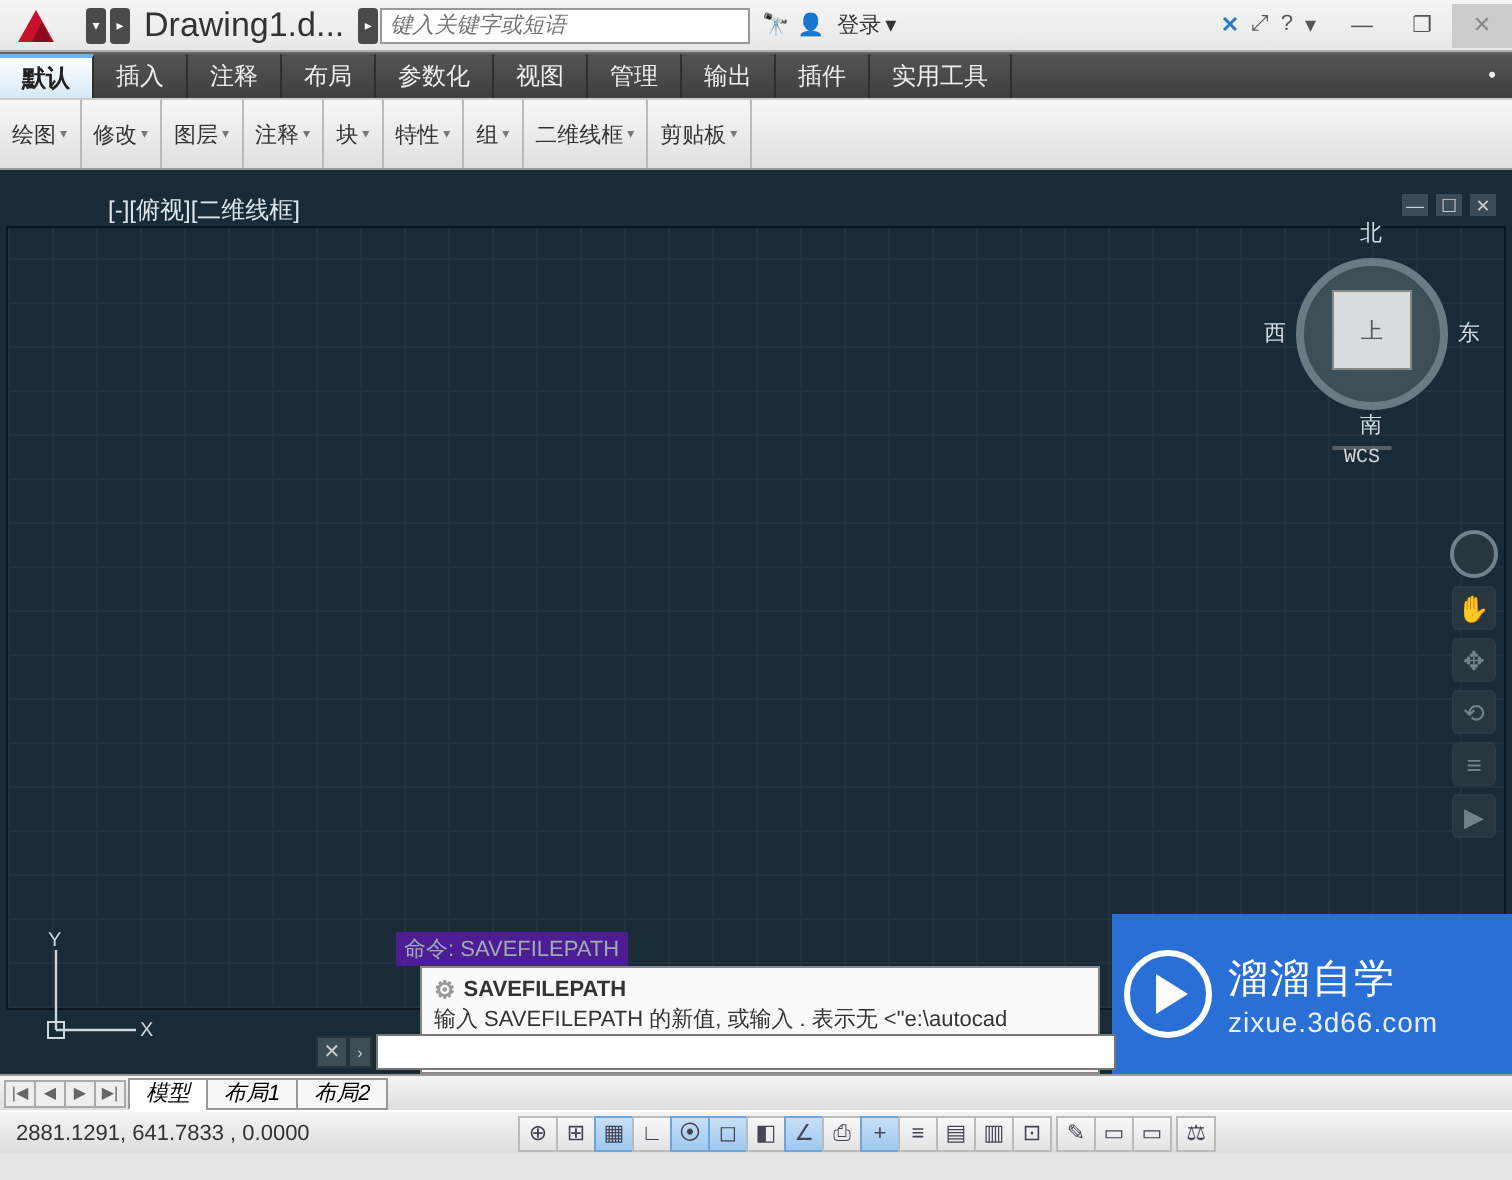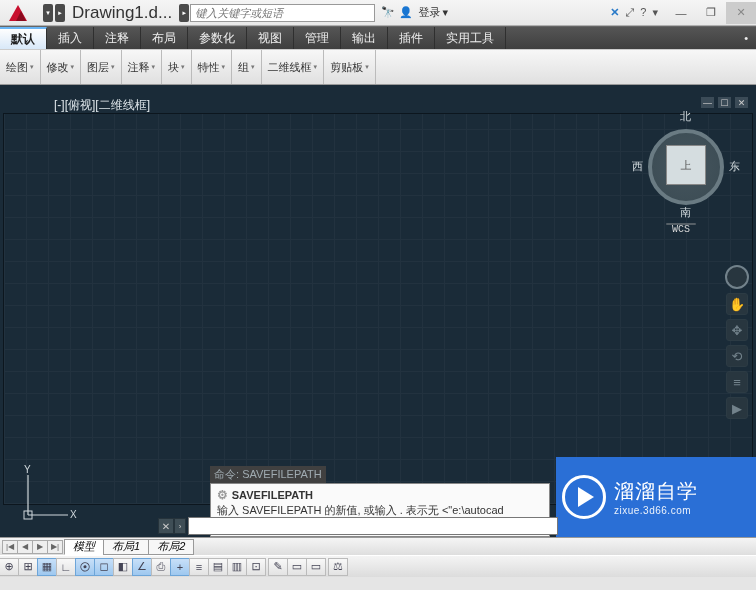--- a/index.html
+++ b/index.html
@@ -50,40 +50,40 @@
 .cube-face { position:absolute; top:40px; left:30px; width:40px; height:40px; background:#d5dde0; border:1px solid #888; display:flex; align-items:center; justify-content:center; font-size:11px; color:#555; }
 .cube-label { position:absolute; font-size:11px; color:#d5dde0; }
 .wcs-badge { position:absolute; bottom:0; left:30px; padding:1px 6px; font-size:10px; color:#d8d8d8; background:#555f66; border-radius:3px; }
 
 
 .nav-tools { position:absolute; top:180px; right:6px; width:26px; display:flex; flex-direction:column; gap:4px; align-items:center;}
 .nav-tool { width:22px; height:22px; color:#72828b; font-size:13px; display:flex; align-items:center; justify-content:center; border:1px solid #2c3b44; border-radius:3px; background:#28363f; }
 .nav-wheel { width:24px; height:24px; border:2px solid #72828b; border-radius:50%; background:#28363f;}
 
 
-.cmd-history { position:absolute; bottom:54px; left:210px; font-size:11px; color:#a0abb1; background: #404040; padding:1px 4px;}
+.cmd-history { position:absolute; bottom:54px; left:198px; font-size:11px; color:#a0abb1; background: #4c1d95; padding:1px 4px;}
 .cmd-window { position:absolute; bottom:0; left:210px; width:340px; height:54px; background:#fafafa; border:1px solid #888; padding:3px 6px; font-size:11px; color:#333; line-height:1.35;}
 .cmd-title { font-weight:bold; display:flex; align-items:center; gap:4px;}
 .cmd-gear { font-size:12px; color:#999; }
 .cmd-x { width:16px;height:16px;background:#3f4e56;color:#ccc;font-size:10px;display:flex;align-items:center;justify-content:center;border:1px solid #26333b;}
 .cmd-chev { width:12px;height:16px;background:#3f4e56;color:#ccc;font-size:8px;display:flex;align-items:center;justify-content:center;border:1px solid #26333b;}
 .cmd-entry {flex:1; height:18px; background:#fff; border:1px solid #777; margin-left:2px; width:360px;}
 
 
 .ucs { position:absolute; bottom:12px; left:18px; width:60px; height:60px; }
 .ucs line { stroke:#cfd7db; stroke-width:1.2; }
 .ucs text { fill:#cfd7db; font-size:10px; }
 
 
 .watermark { position:absolute; right:0; bottom:0; width:200px; height:80px; background:#2a6fd6; display:flex; align-items:center; padding:6px; gap:8px;}
 .wm-circ { width:44px; height:44px; border:3px solid #fff; border-radius:50%; display:flex;align-items:center;justify-content:center;}
 .wm-tri { width:0;height:0;border-top:10px solid transparent;border-bottom:10px solid transparent;border-left:16px solid #fff; margin-left:4px;}
 .wm-text { display:flex; flex-direction:column; color:#fff; }
 .wm-cn { font-size:20px; font-weight:normal; letter-spacing:1px;}
-.wm-en { font-size:10px; letter-spacing:0.5px; opacity:0.9;}
+.wm-en { font-size:14px; letter-spacing:0.5px; opacity:0.9;}
 
 
 .layout-row { height:18px; background: linear-gradient(#f5f5f5,#dedede); display:flex; align-items:center; border-top:1px solid #999; font-size:11px;}
 .layout-arrows { display:flex; padding:0 2px; }
 .la-btn { width:16px; height:14px; border:1px solid #aaa; background:#eee; display:flex;align-items:center;justify-content:center; font-size:8px; color:#666; margin-right:-1px;}
 .layout-tab { padding:0 8px; height:16px; display:flex;align-items:center; border:1px solid #999; background:#f7f7f7; margin-right:-1px;font-style:italic;}
 .layout-tab.active { background:#fff; border-bottom:1px solid #fff; font-weight:normal; }
 
 
 .statusbar { height:22px; background: linear-gradient(#f4f4f4,#dcdcdc); display:flex; align-items:center; font-size:11px; color:#333; border-top:1px solid #fff;}
@@ -258,20 +258,21 @@
     <div class="la-btn">◀</div>
     <div class="la-btn">▶</div>
     <div class="la-btn">▶|</div>
   </div>
   <div class="layout-tab active">模型</div>
   <div class="layout-tab">布局1</div>
   <div class="layout-tab">布局2</div>
 </div>
 
 <div class="statusbar">
+  <div class="coords">2881.1291, 641.7833 , 0.0000</div>
   <div class="status-icons">
     <div class="st-btn">⊕</div>
     <div class="st-btn">⊞</div>
     <div class="st-btn st-active">▦</div>
     <div class="st-btn">∟</div>
     <div class="st-btn st-active">⦿</div>
     <div class="st-btn st-active">◻</div>
     <div class="st-btn">◧</div>
     <div class="st-btn st-active">∠</div>
     <div class="st-btn">⎙</div>

